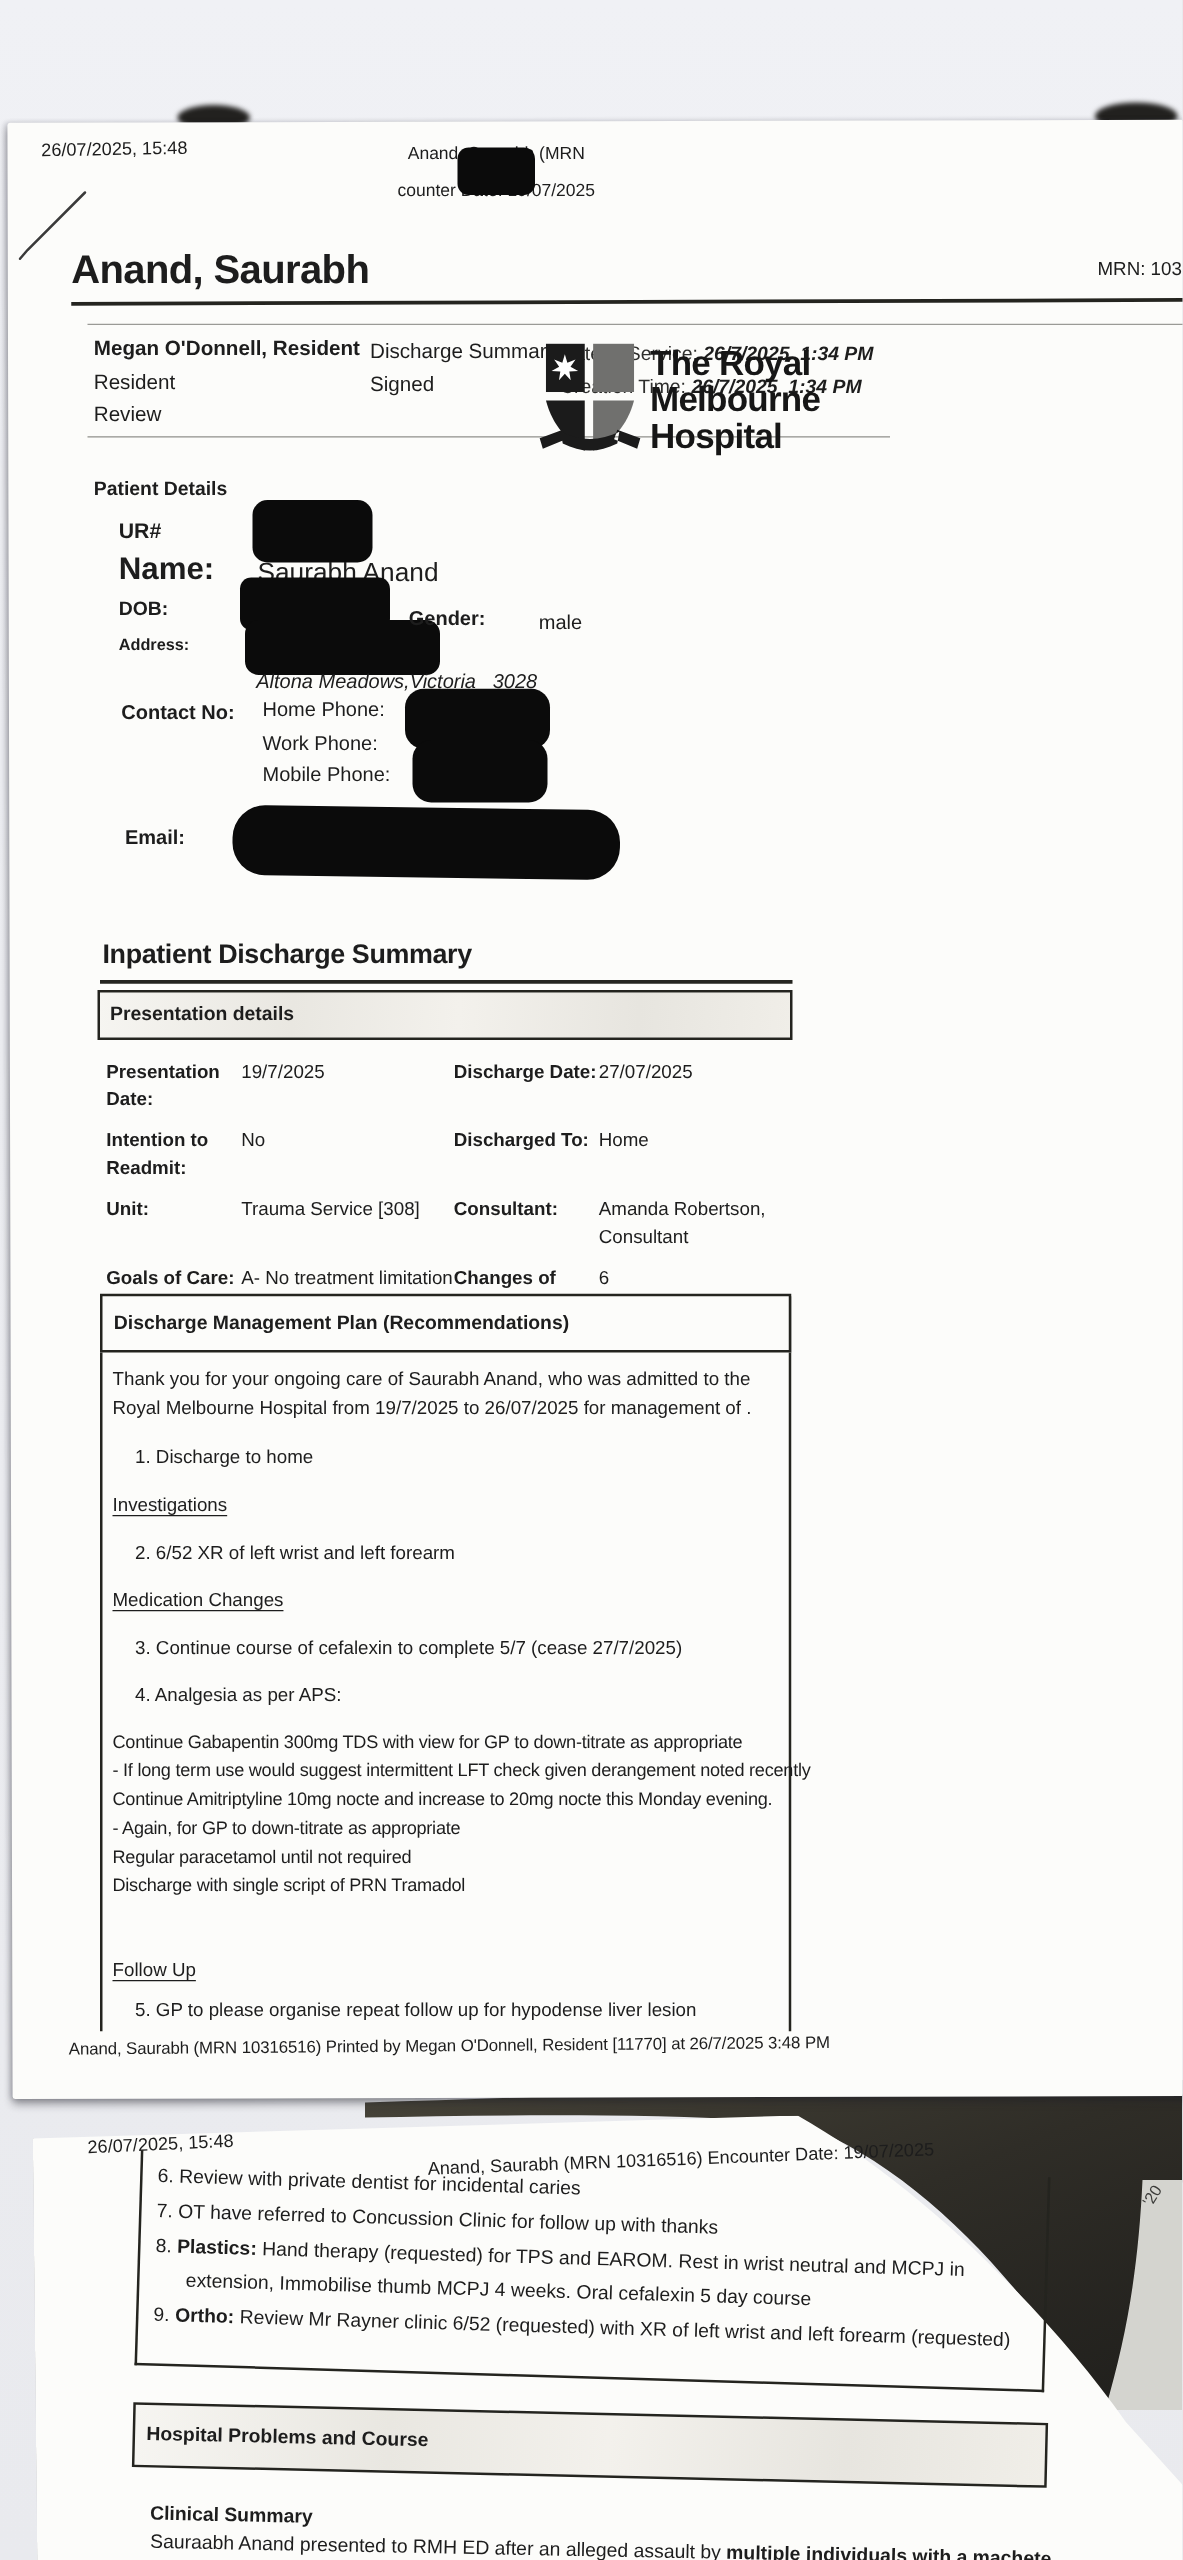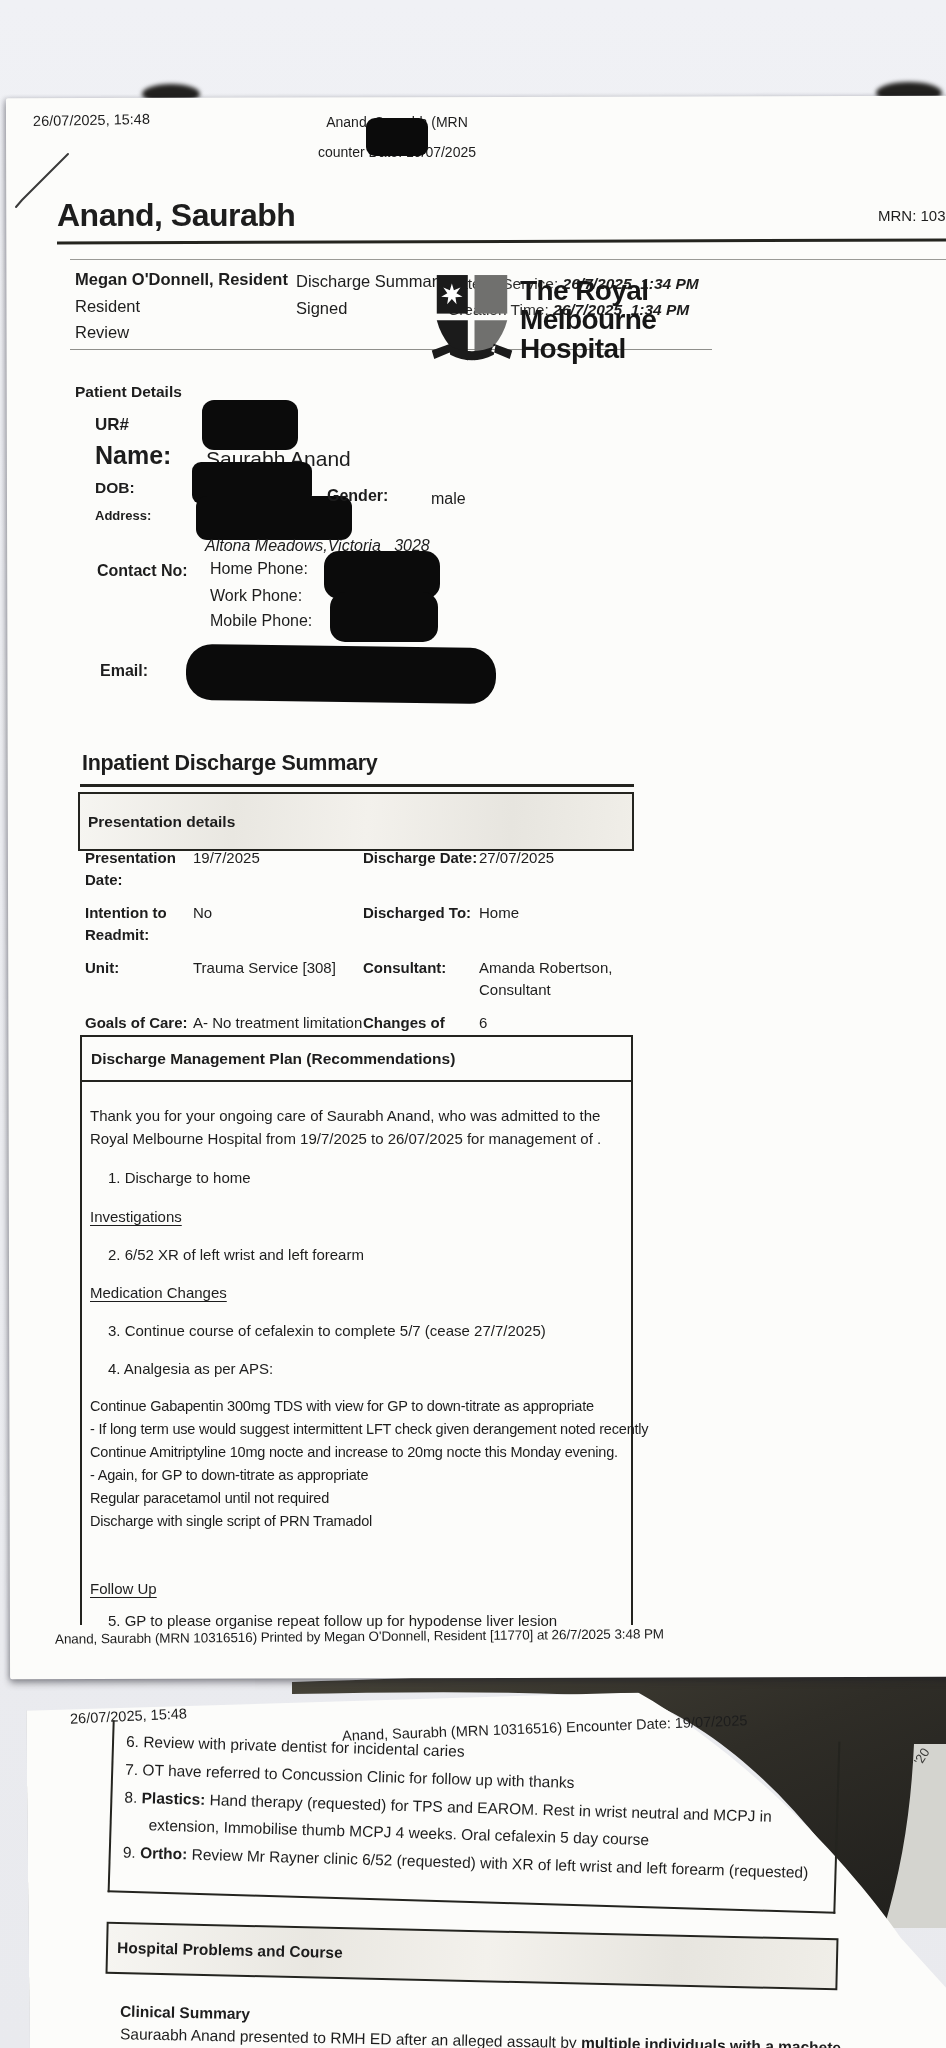--- a/index.html
+++ b/index.html
@@ -21,21 +21,21 @@
   .title{font-size:32px;font-weight:700;letter-spacing:-.5px;}
   .hdrcol{font-size:16.5px;line-height:26.5px;}
   .lbl{font-weight:700;}
   .logo-text{font-size:28px;font-weight:700;line-height:29px;letter-spacing:-.6px;color:#161616;}
   .graybox{border:2px solid #24241f;
            background:linear-gradient(94deg,#f6f5f1 0%,#e9e7e1 28%,#f3f1ec 52%,#e7e5df 78%,#f0eee8 100%);}
   .secthead{font-size:15.5px;font-weight:700;}
   .fields{display:grid;grid-template-columns:108px 170px 116px 158px;row-gap:11px;
           font-size:15px;line-height:22px;}
   .planwrap{border-left:2px solid #24241f;border-right:2px solid #24241f;}
-  .plantitle{border:2px solid #24241f;margin:-2px -2px 12px -2px;height:43px;display:flex;align-items:center;padding-left:9px;background:#fcfcfa;}
+  .plantitle{border:2px solid #24241f;margin:-2px -2px 0 -2px;height:43px;display:flex;align-items:center;padding-left:9px;background:#fcfcfa;}
   .plan-body{padding:4px 8px 0 8px;font-size:15px;line-height:23px;}
   .uh{text-decoration:underline;text-underline-offset:3px;}
   .num-item{padding-left:18px;}
   .medline{font-size:14.5px;letter-spacing:-.2px;white-space:nowrap;}
   .p2item{padding-left:25px;text-indent:-25px;font-size:15.5px;line-height:27px;margin-top:1px;}
   .footer{font-size:13.5px;letter-spacing:-.1px;}
 </style>
 </head>
 <body>
 
@@ -168,21 +168,21 @@
     <div class="abs" style="left:210px;top:612px;font-size:16px;">Mobile Phone:</div>
     <div class="redaction" style="left:324px;top:551px;width:116px;height:48px;border-radius:15px;"></div>
     <div class="redaction" style="left:330px;top:592px;width:108px;height:50px;border-radius:15px;"></div>
 
     <div class="abs b" style="left:100px;top:662px;font-size:16px;">Email:</div>
     <div class="redaction" style="left:186px;top:646px;width:310px;height:56px;border-radius:26px;transform:rotate(.8deg);"></div>
 
     <div class="abs" style="left:82px;top:751px;font-size:21.5px;font-weight:700;letter-spacing:-.3px;">Inpatient Discharge Summary</div>
     <div class="rule" style="left:80px;top:784px;width:554px;height:2.5px;"></div>
 
-    <div class="abs graybox" style="left:78px;top:792px;width:556px;height:59px;display:flex;align-items:center;padding-left:8px;box-sizing:border-box;">
+    <div class="abs graybox" style="left:78px;top:792px;width:556px;height:40px;display:flex;align-items:center;padding-left:8px;box-sizing:border-box;">
       <span class="secthead">Presentation details</span>
     </div>
 
     <div class="abs fields" style="left:85px;top:847px;width:552px;">
       <div class="lbl">Presentation Date:</div>
       <div>19/7/2025</div>
       <div class="lbl">Discharge Date:</div>
       <div>27/07/2025</div>
 
       <div class="lbl">Intention to Readmit:</div>

